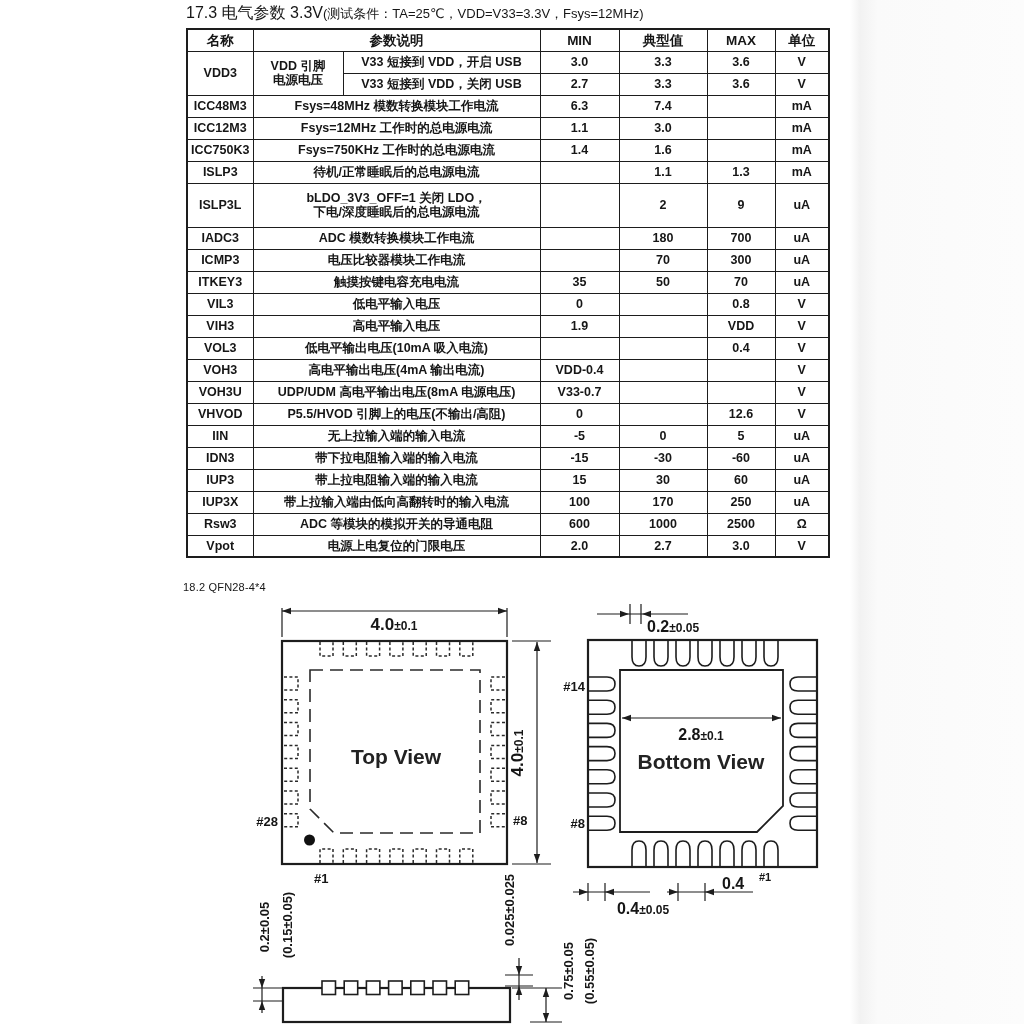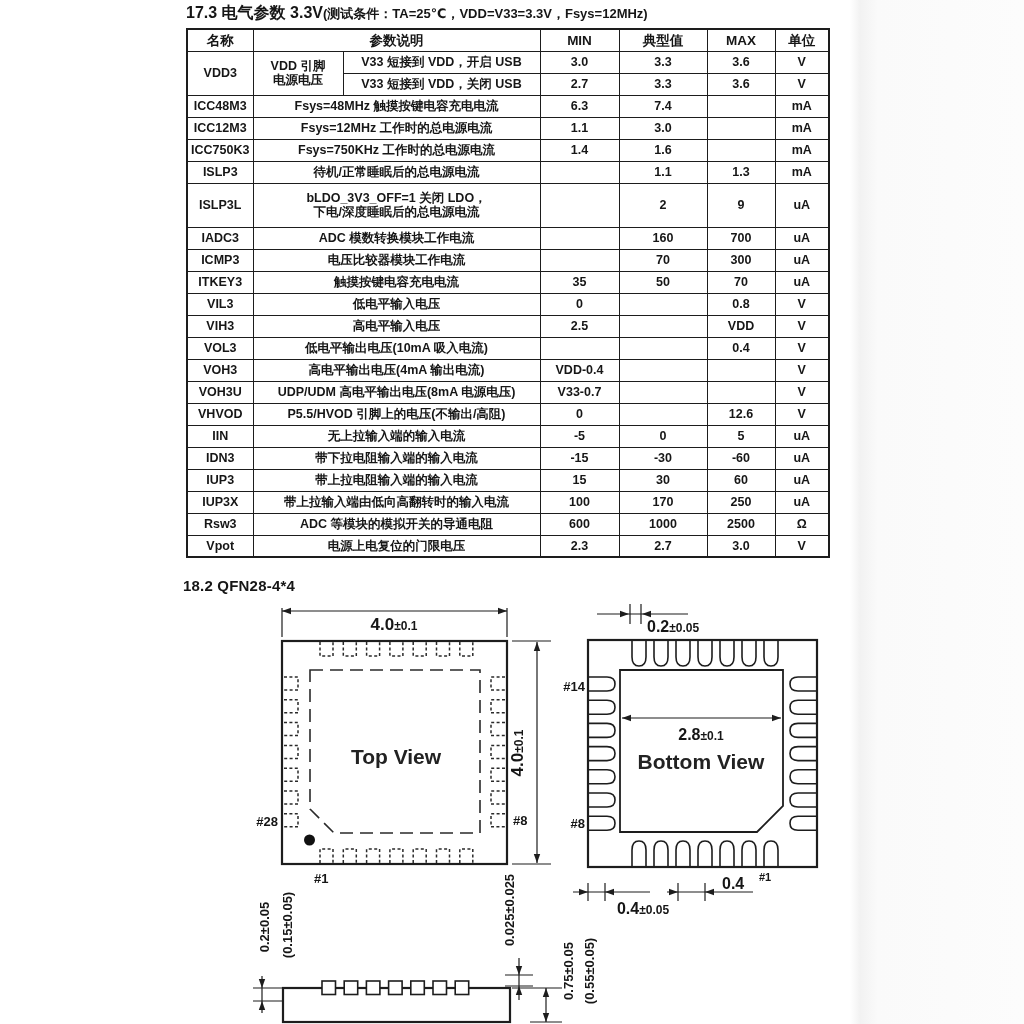--- a/index.html
+++ b/index.html
@@ -1,21 +1,21 @@
 <!DOCTYPE html>
 <html><head>
 <meta charset="utf-8">
 <style>
   *{margin:0;padding:0;box-sizing:border-box}
   html,body{width:1024px;height:1024px;background:#fff;overflow:hidden}
   body{font-family:"Liberation Sans","DejaVu Sans",sans-serif;color:#161616;position:relative}
   .shade{position:absolute;top:0;height:100%;pointer-events:none}
   .shade-right{left:850px;width:174px;background:linear-gradient(90deg,#ffffff 0,#f2f2f2 10px,#fafafa 28px,#fcfcfc 100%)}
-  .h-sec{position:absolute;font-weight:bold;white-space:nowrap}
-  .h-main{font-size:15px;letter-spacing:.2px}
+  .h-sec{position:absolute;font-weight:normal;white-space:nowrap}
+  .h-main{font-size:11px;letter-spacing:.2px}
   .h-cond{font-size:13px}
   table.elec{position:absolute;left:186px;top:28px;border-collapse:collapse;table-layout:fixed;width:554px;border:2.4px solid #1d1d1d}
   .elec th,.elec td{border:1.5px solid #1d1d1d;text-align:center;vertical-align:middle;font-weight:bold;padding:0 2px;height:22px;line-height:1.12}
   .elec th{font-size:13.5px}
   .elec td{font-size:12.5px}
   .elec .pre{white-space:pre-line}
   .elec tr.tall td{height:44px}
   svg .outline{fill:none;stroke:#1d1d1d;stroke-width:2.2}
   svg .epad{fill:none;stroke:#1d1d1d;stroke-width:1.8}
   svg .innerdash{fill:none;stroke:#2a2a2a;stroke-width:1.6;stroke-dasharray:13 7}
@@ -76,21 +76,21 @@
       </tr>
       <tr>
         <td>V33 短接到 VDD，关闭 USB</td>
         <td>2.7</td>
         <td>3.3</td>
         <td>3.6</td>
         <td>V</td>
       </tr>
       <tr>
         <td>ICC48M3</td>
-        <td colspan="2" class="pre">Fsys=48MHz 触摸按键电容充电电流</td>
+        <td colspan="2" class="pre">Fsys=48MHz 模数转换模块工作电流</td>
         <td>6.3</td>
         <td>7.4</td>
         <td></td>
         <td>mA</td>
       </tr>
       <tr>
         <td>ICC12M3</td>
         <td colspan="2" class="pre">Fsys=12MHz 工作时的总电源电流</td>
         <td>1.1</td>
         <td>3.0</td>
@@ -119,21 +119,21 @@
 下电/深度睡眠后的总电源电流</td>
         <td></td>
         <td>2</td>
         <td>9</td>
         <td>uA</td>
       </tr>
       <tr>
         <td>IADC3</td>
         <td colspan="2" class="pre">ADC 模数转换模块工作电流</td>
         <td></td>
-        <td>160</td>
+        <td>180</td>
         <td>700</td>
         <td>uA</td>
       </tr>
       <tr>
         <td>ICMP3</td>
         <td colspan="2" class="pre">电压比较器模块工作电流</td>
         <td></td>
         <td>70</td>
         <td>300</td>
         <td>uA</td>
@@ -150,21 +150,21 @@
         <td>VIL3</td>
         <td colspan="2" class="pre">低电平输入电压</td>
         <td>0</td>
         <td></td>
         <td>0.8</td>
         <td>V</td>
       </tr>
       <tr>
         <td>VIH3</td>
         <td colspan="2" class="pre">高电平输入电压</td>
-        <td>2.5</td>
+        <td>1.9</td>
         <td></td>
         <td>VDD</td>
         <td>V</td>
       </tr>
       <tr>
         <td>VOL3</td>
         <td colspan="2" class="pre">低电平输出电压(10mA 吸入电流)</td>
         <td></td>
         <td></td>
         <td>0.4</td>
@@ -230,21 +230,21 @@
         <td>Rsw3</td>
         <td colspan="2" class="pre">ADC 等模块的模拟开关的导通电阻</td>
         <td>600</td>
         <td>1000</td>
         <td>2500</td>
         <td>Ω</td>
       </tr>
       <tr>
         <td>Vpot</td>
         <td colspan="2" class="pre">电源上电复位的门限电压</td>
-        <td>2.3</td>
+        <td>2.0</td>
         <td>2.7</td>
         <td>3.0</td>
         <td>V</td>
       </tr>
     </tbody>
 </table>
 
 <div class="h-sec" style="left:183px;top:577px">
   <span class="h-main">18.2 QFN28-4*4</span>
 </div>

